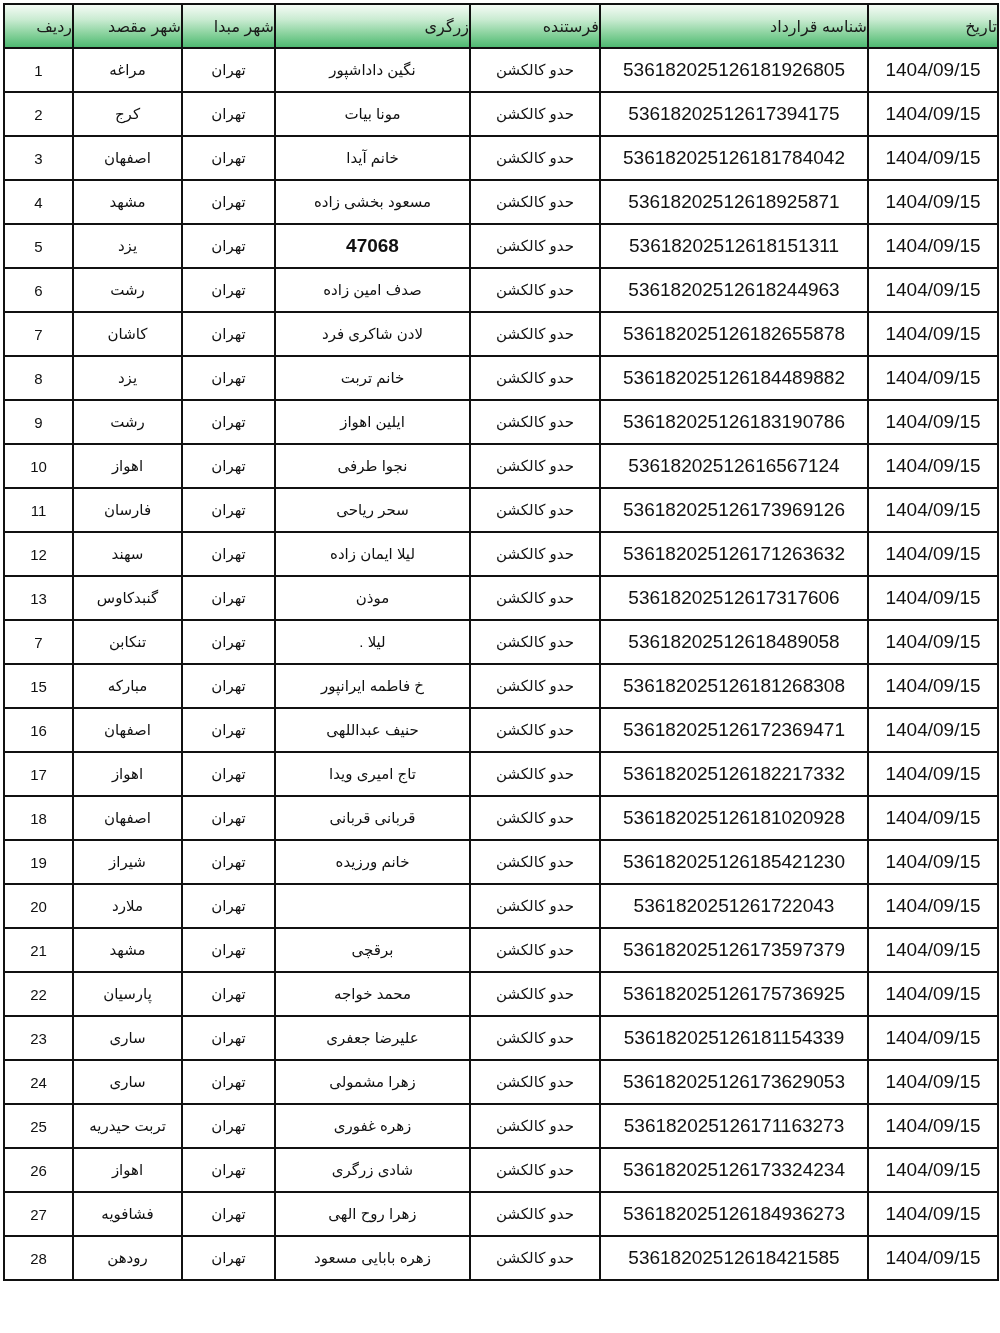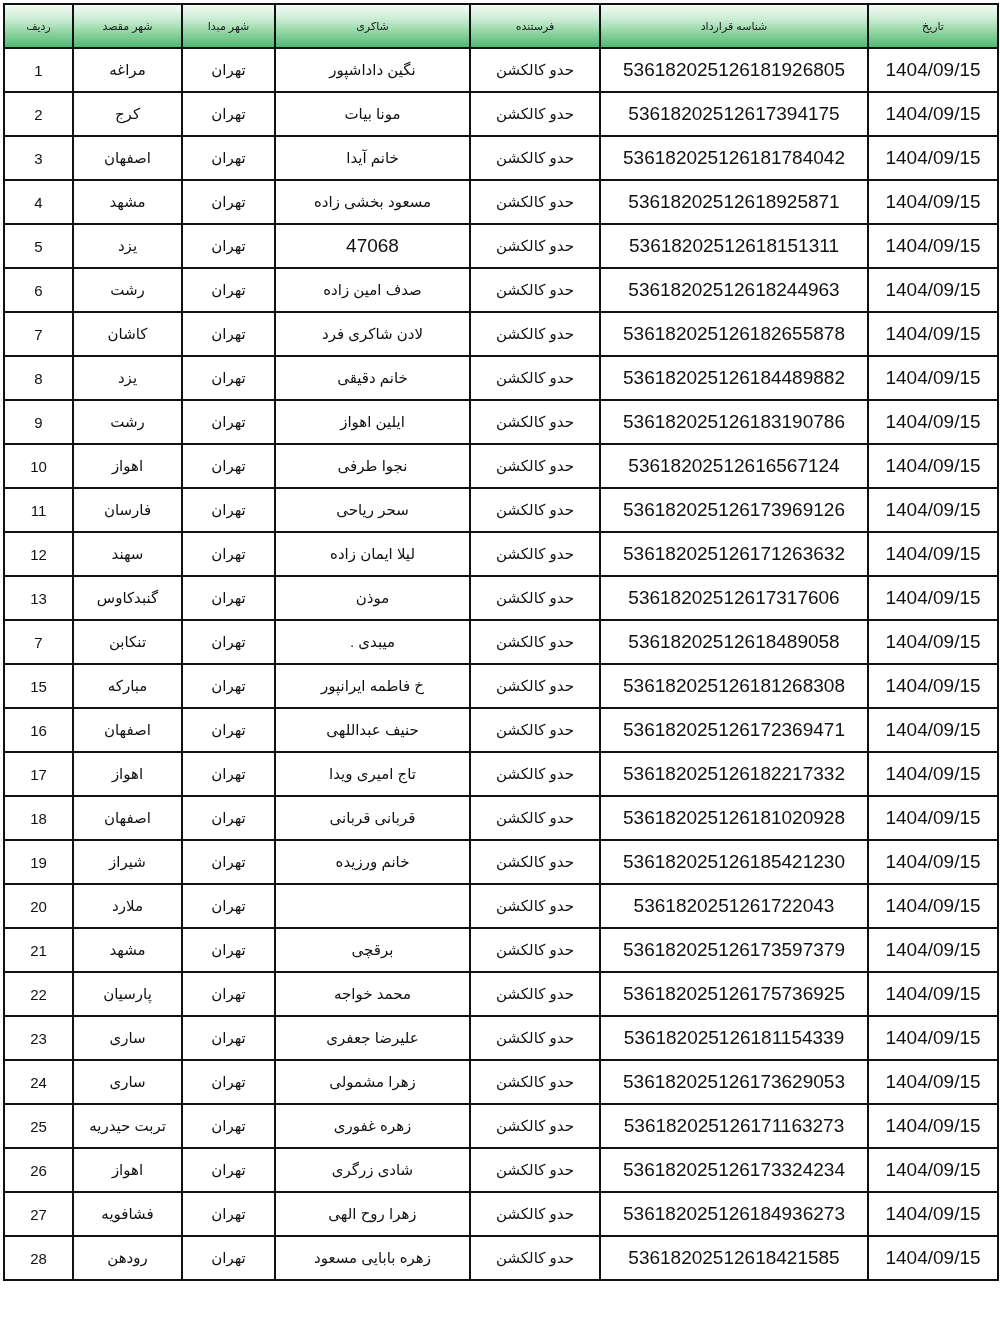--- a/index.html
+++ b/index.html
@@ -29,61 +29,63 @@
       text-align: center;
       vertical-align: middle;
       padding: 0;
       overflow: hidden;
       white-space: nowrap;
       color: #111111;
     }
     table.shipments thead th {
       height: 42px;
       font-weight: normal;
-      font-size: 11px;
+      font-size: 16px;
       color: #1a1a1a;
       background: linear-gradient(to bottom, #f4fbf5 0%, #c9ebd1 35%, #86d19b 70%, #4fba72 100%);
+      text-align: right;
     }
     table.shipments tbody td {
       height: 42px;
       font-size: 15px;
       background: #ffffff;
     }
     td.col-date, td.col-contract {
       font-size: 19px !important;
       direction: ltr;
       border-radius: 12px;
     }
     td.col-row {
       font-size: 15px;
       direction: ltr;
     }
     td.col-receiver.numeric {
       font-size: 19px;
+      font-weight: bold;
     }
   </style>
 </head>
 <body>
 
 <table class="shipments">
   <colgroup>
     <col style="width:130px">
     <col style="width:268px">
     <col style="width:130px">
     <col style="width:195px">
     <col style="width:93px">
     <col style="width:109px">
     <col style="width:69px">
   </colgroup>
   <thead>
     <tr>
       <th>تاریخ</th>
       <th>شناسه قرارداد</th>
       <th>فرستنده</th>
-      <th>شاکری</th>
+      <th>زرگری</th>
       <th>شهر مبدا</th>
       <th>شهر مقصد</th>
       <th>ردیف</th>
     </tr>
   </thead>
   <tbody id="table-body">
       <tr>
         <td class="col-date">1404/09/15</td>
         <td class="col-contract">536182025126181926805</td>
         <td class="col-sender">حدو کالکشن</td>
@@ -143,21 +145,21 @@
         <td class="col-sender">حدو کالکشن</td>
         <td class="col-receiver">لادن  شاکری فرد</td>
         <td class="col-origin">تهران</td>
         <td class="col-destination">کاشان</td>
         <td class="col-row">7</td>
       </tr>
       <tr>
         <td class="col-date">1404/09/15</td>
         <td class="col-contract">536182025126184489882</td>
         <td class="col-sender">حدو کالکشن</td>
-        <td class="col-receiver">خانم دقیقی</td>
+        <td class="col-receiver">خانم تربت</td>
         <td class="col-origin">تهران</td>
         <td class="col-destination">یزد</td>
         <td class="col-row">8</td>
       </tr>
       <tr>
         <td class="col-date">1404/09/15</td>
         <td class="col-contract">536182025126183190786</td>
         <td class="col-sender">حدو کالکشن</td>
         <td class="col-receiver">ایلین اهواز</td>
         <td class="col-origin">تهران</td>
@@ -197,21 +199,21 @@
         <td class="col-sender">حدو کالکشن</td>
         <td class="col-receiver">موذن</td>
         <td class="col-origin">تهران</td>
         <td class="col-destination">گنبدکاوس</td>
         <td class="col-row">13</td>
       </tr>
       <tr>
         <td class="col-date">1404/09/15</td>
         <td class="col-contract">53618202512618489058</td>
         <td class="col-sender">حدو کالکشن</td>
-        <td class="col-receiver">میبدی .</td>
+        <td class="col-receiver">لیلا .</td>
         <td class="col-origin">تهران</td>
         <td class="col-destination">تنکابن</td>
         <td class="col-row">7</td>
       </tr>
       <tr>
         <td class="col-date">1404/09/15</td>
         <td class="col-contract">536182025126181268308</td>
         <td class="col-sender">حدو کالکشن</td>
         <td class="col-receiver">خ فاطمه ایرانپور</td>
         <td class="col-origin">تهران</td>

